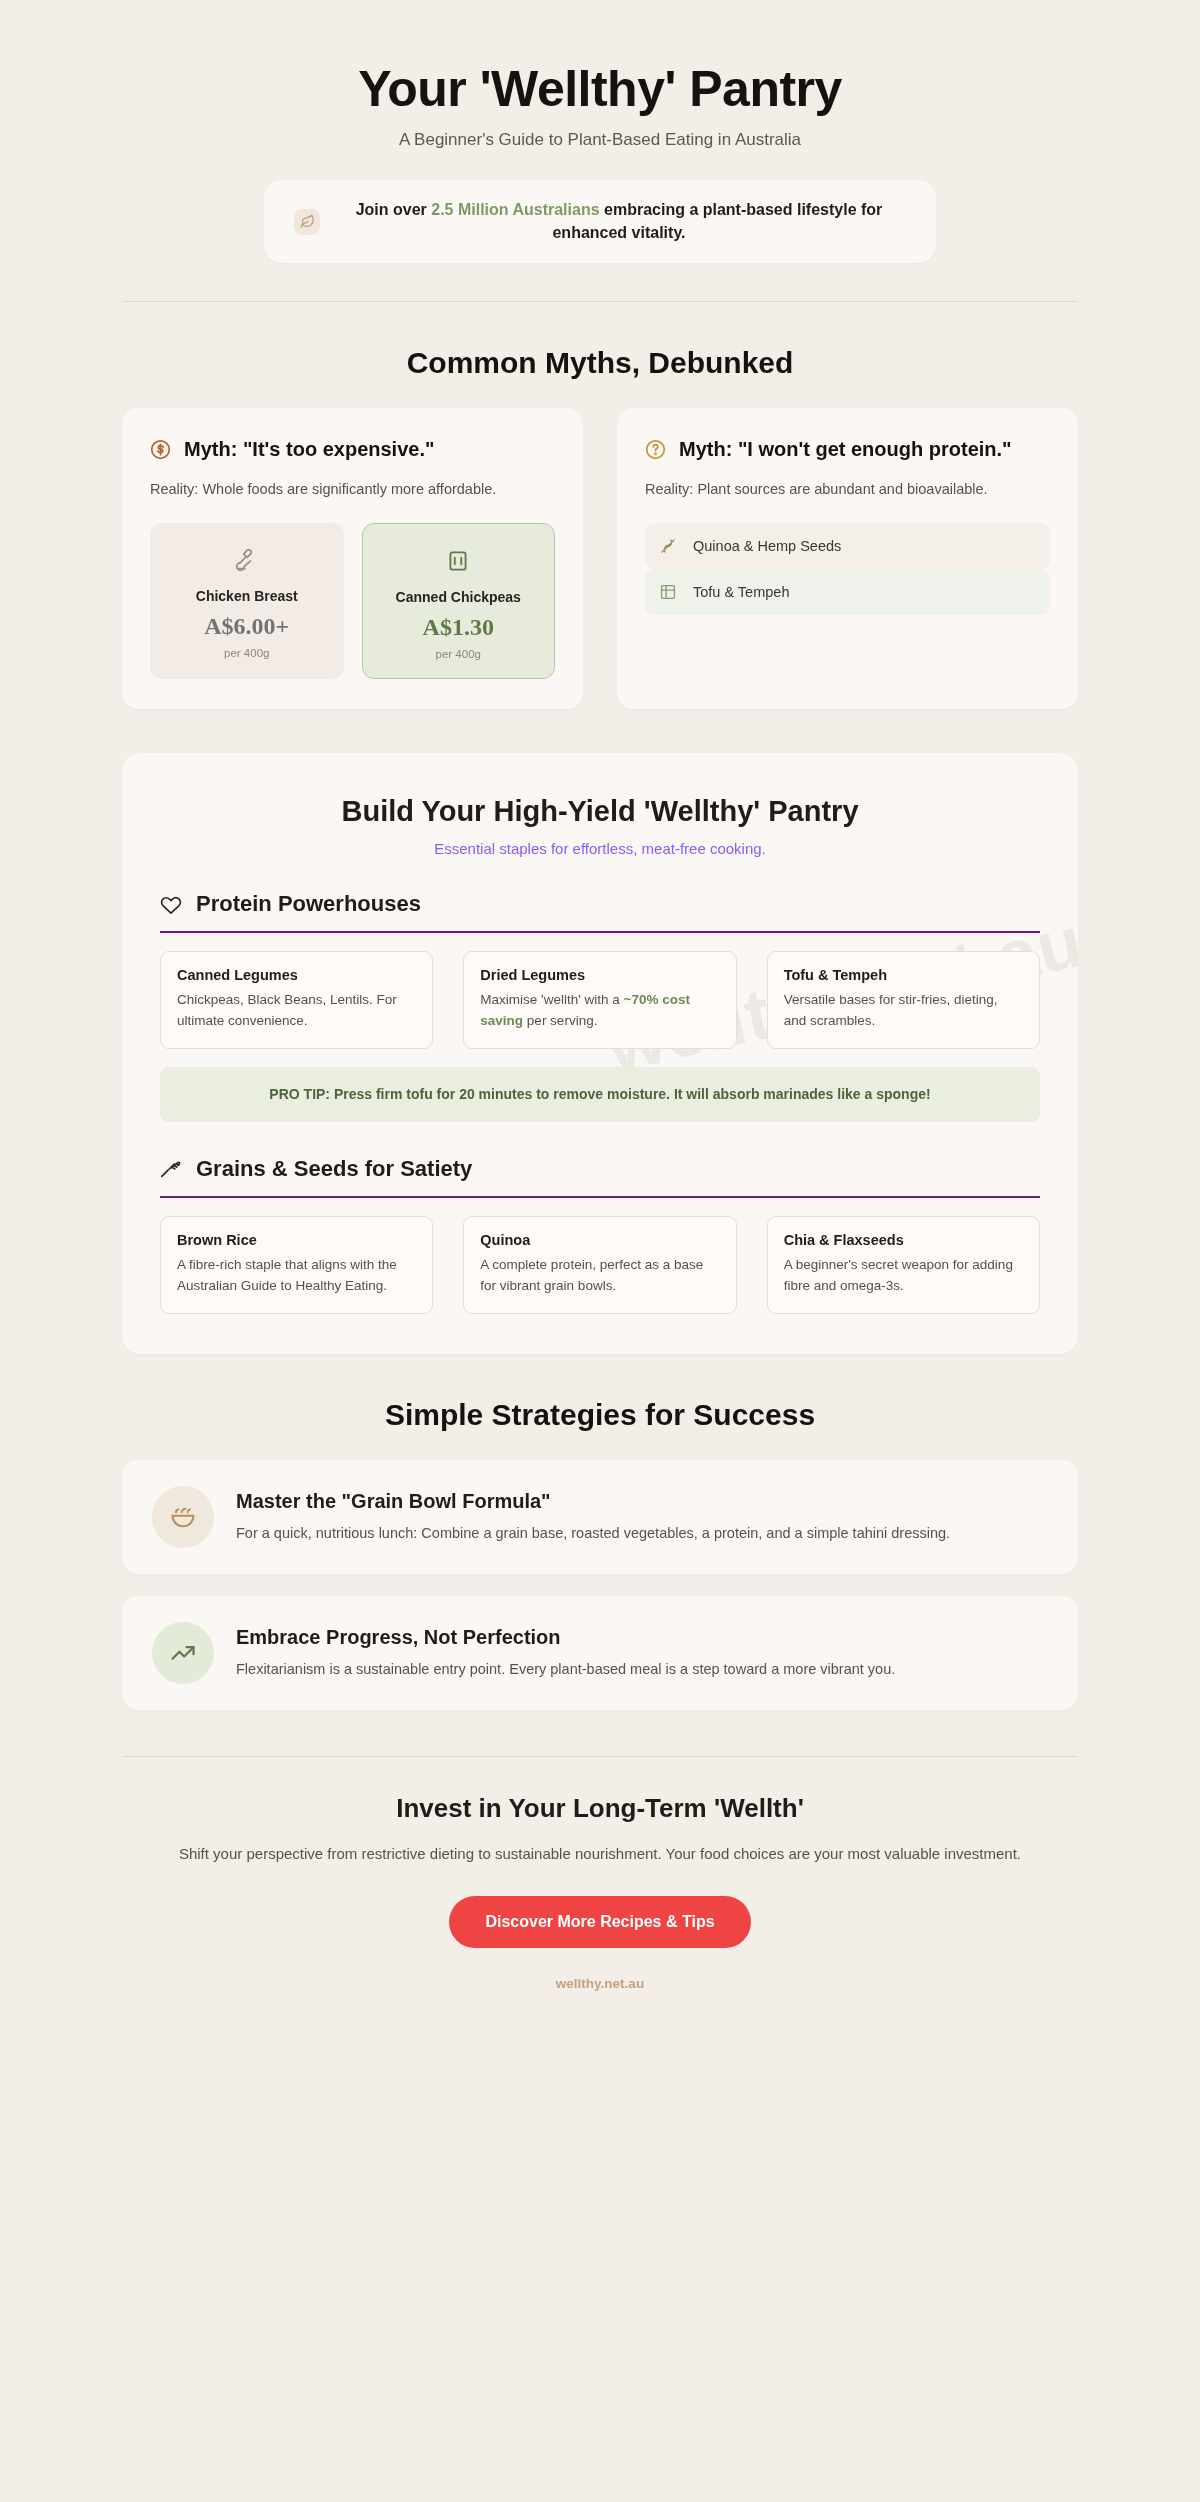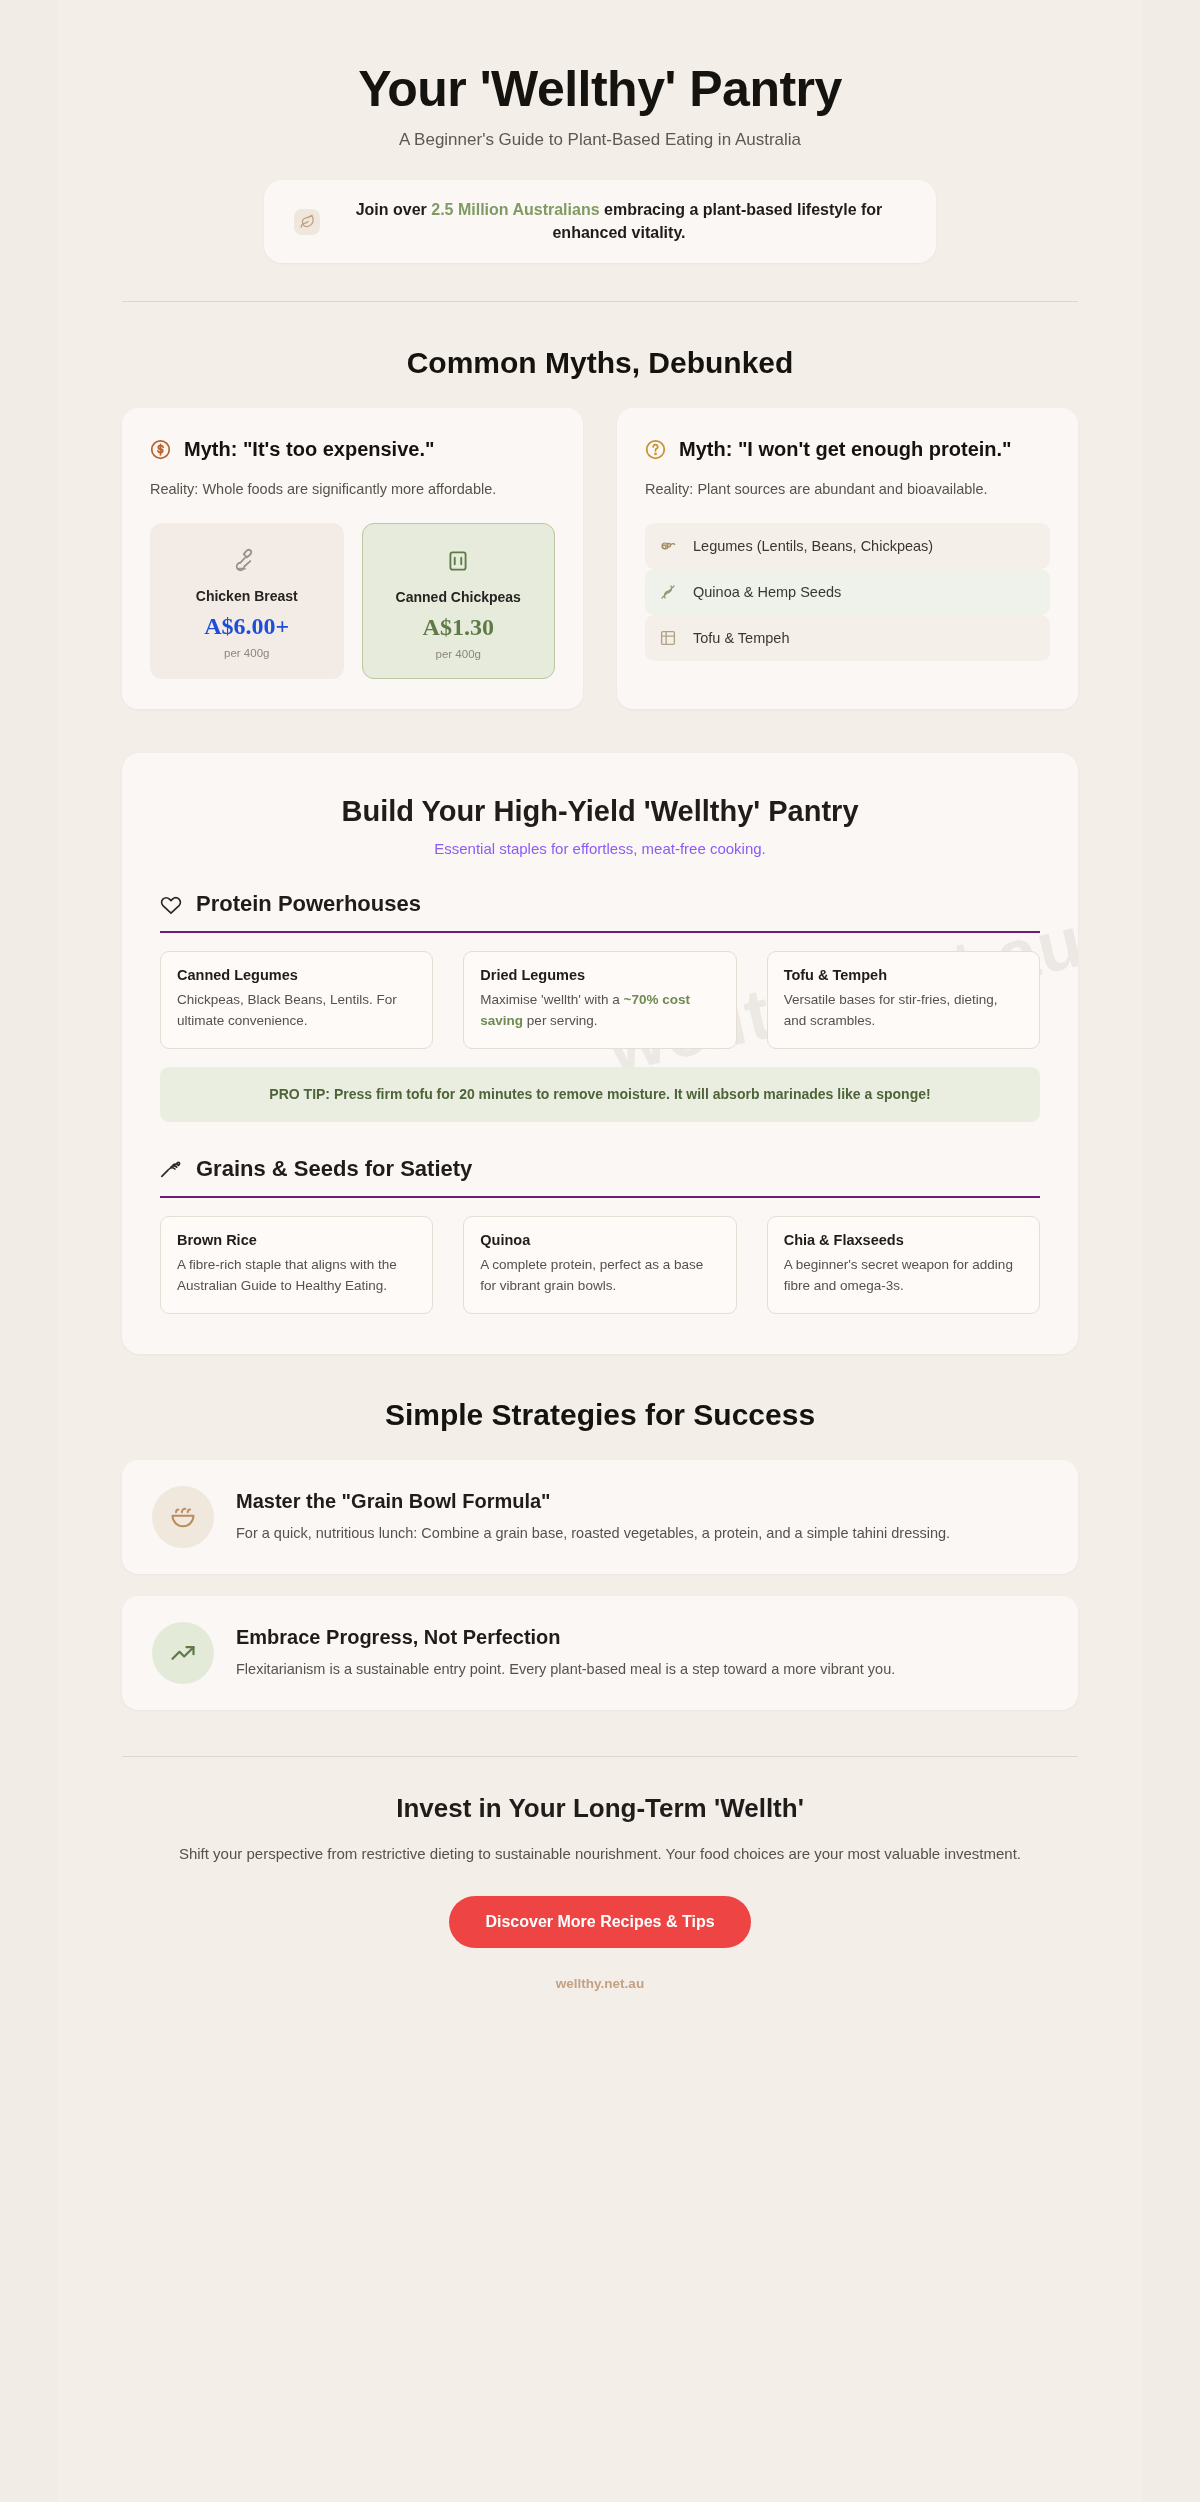--- a/index.html
+++ b/index.html
@@ -134,21 +134,21 @@
   .price-box .p-name {
     font-size: 14px;
     font-weight: bold;
     margin-bottom: 8px;
     color: #262320;
     line-height: 1.3;
   }
   .price-box .p-price {
     font-size: 24px;
     font-weight: bold;
-    color: #1d4ed8;
+    color: #737373;
     margin-bottom: 7px;
     font-family: "Liberation Serif", serif;
   }
   .price-box.highlight .p-price { color: #5f7a46; }
   .price-box .p-unit {
     font-size: 11.5px;
     color: #8d867d;
   }
   .protein-list { margin-top: 2px; }
   .protein-item {
@@ -401,31 +401,20 @@
               <circle cx="12" cy="17" r="0.6" fill="currentColor"></circle>
             </svg>
         </span>
         <h3>Myth: "I won't get enough protein."</h3>
       </div>
       <p class="myth-reality">Reality: Plant sources are abundant and bioavailable.</p>
       <div class="protein-list">
         <div class="protein-item">
           <span class="li-icon">
             <svg width="18" height="18" viewBox="0 0 24 24" fill="none" stroke="currentColor" stroke-width="1.8" stroke-linecap="round">
-                <path d="M4 14c0-3 2-5 5-5s5 2 5 5-2 5-5 5-5-2-5-5Z" transform="scale(0.8) translate(1,1)"></path>
-                <circle cx="7" cy="13" r="2.4"></circle>
-                <circle cx="13" cy="11" r="2.4"></circle>
-                <path d="M16 10c2-1.5 4-1.5 5 0"></path>
-              </svg>
-          </span>
-          <span>Legumes (Lentils, Beans, Chickpeas)</span>
-        </div>
-        <div class="protein-item">
-          <span class="li-icon">
-            <svg width="18" height="18" viewBox="0 0 24 24" fill="none" stroke="currentColor" stroke-width="1.8" stroke-linecap="round">
                 <path d="M4 20 20 4M8 20c-2-4 0-8 4-9M16 4c2 4 0 8-4 9"></path>
               </svg>
           </span>
           <span>Quinoa &amp; Hemp Seeds</span>
         </div>
         <div class="protein-item">
           <span class="li-icon">
             <svg width="18" height="18" viewBox="0 0 24 24" fill="none" stroke="currentColor" stroke-width="1.8" stroke-linecap="round">
                 <rect x="3.5" y="3.5" width="17" height="17" rx="1.5"></rect>
                 <path d="M3.5 9.5h17M9.5 3.5v17"></path>

